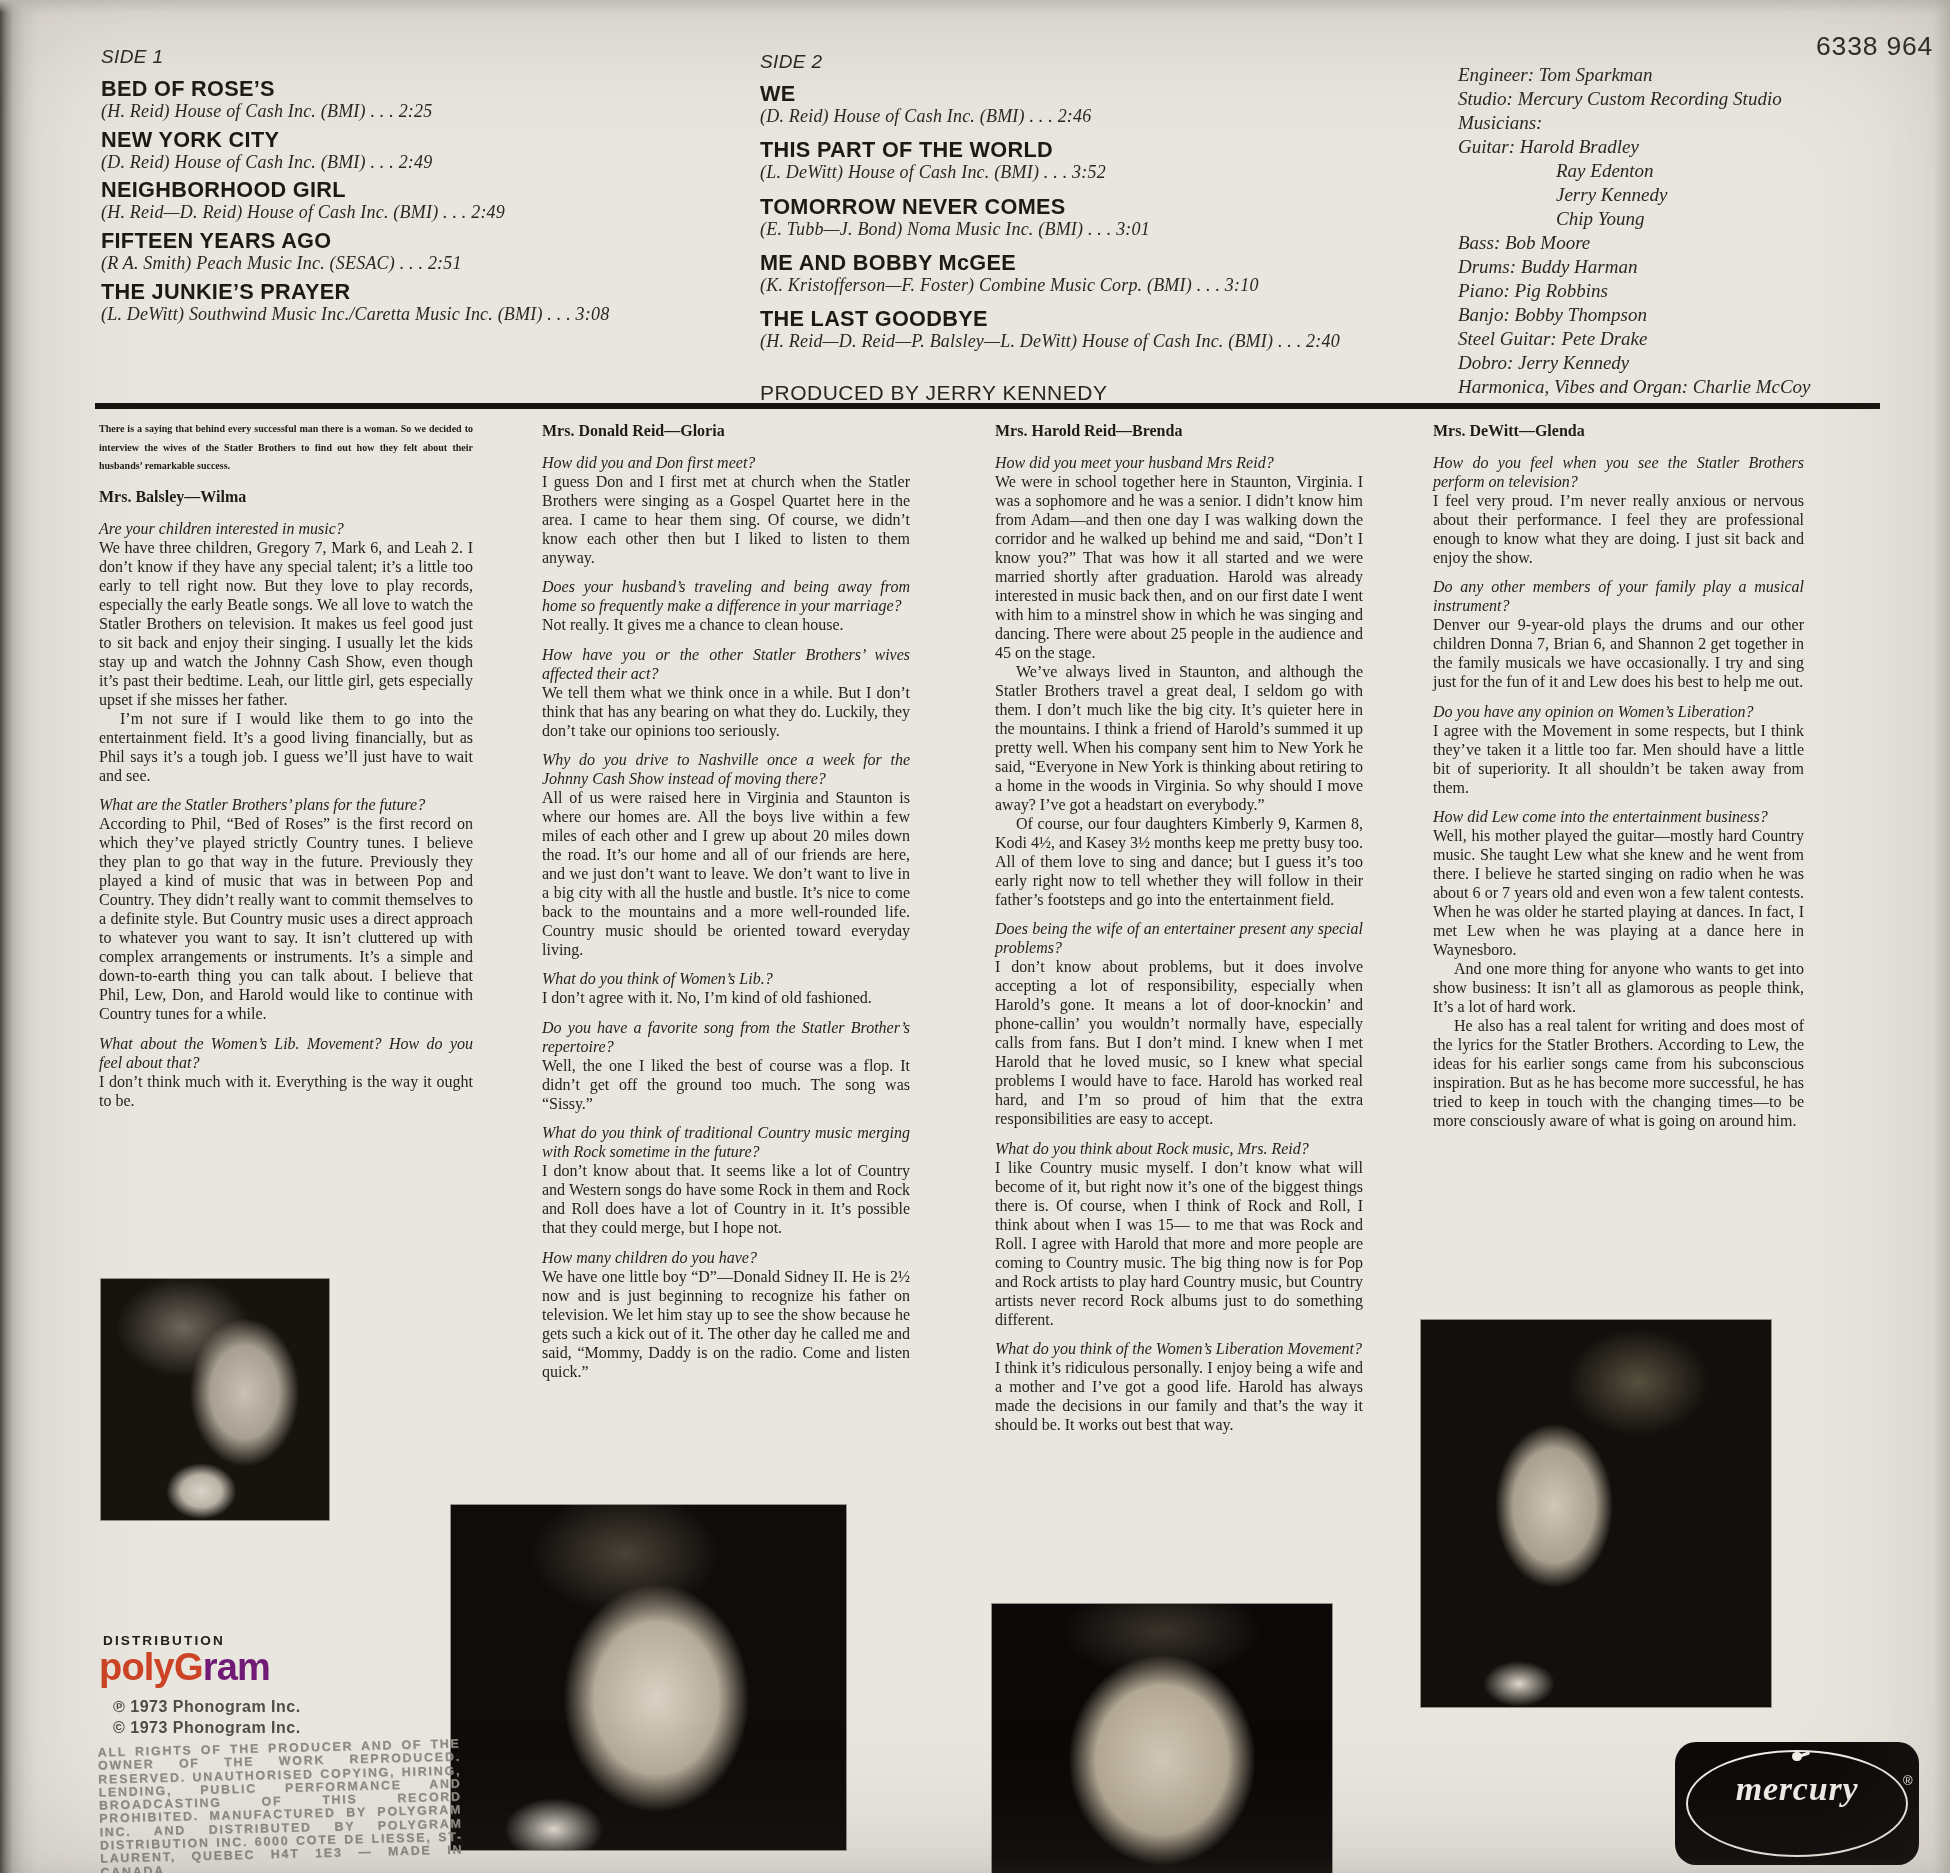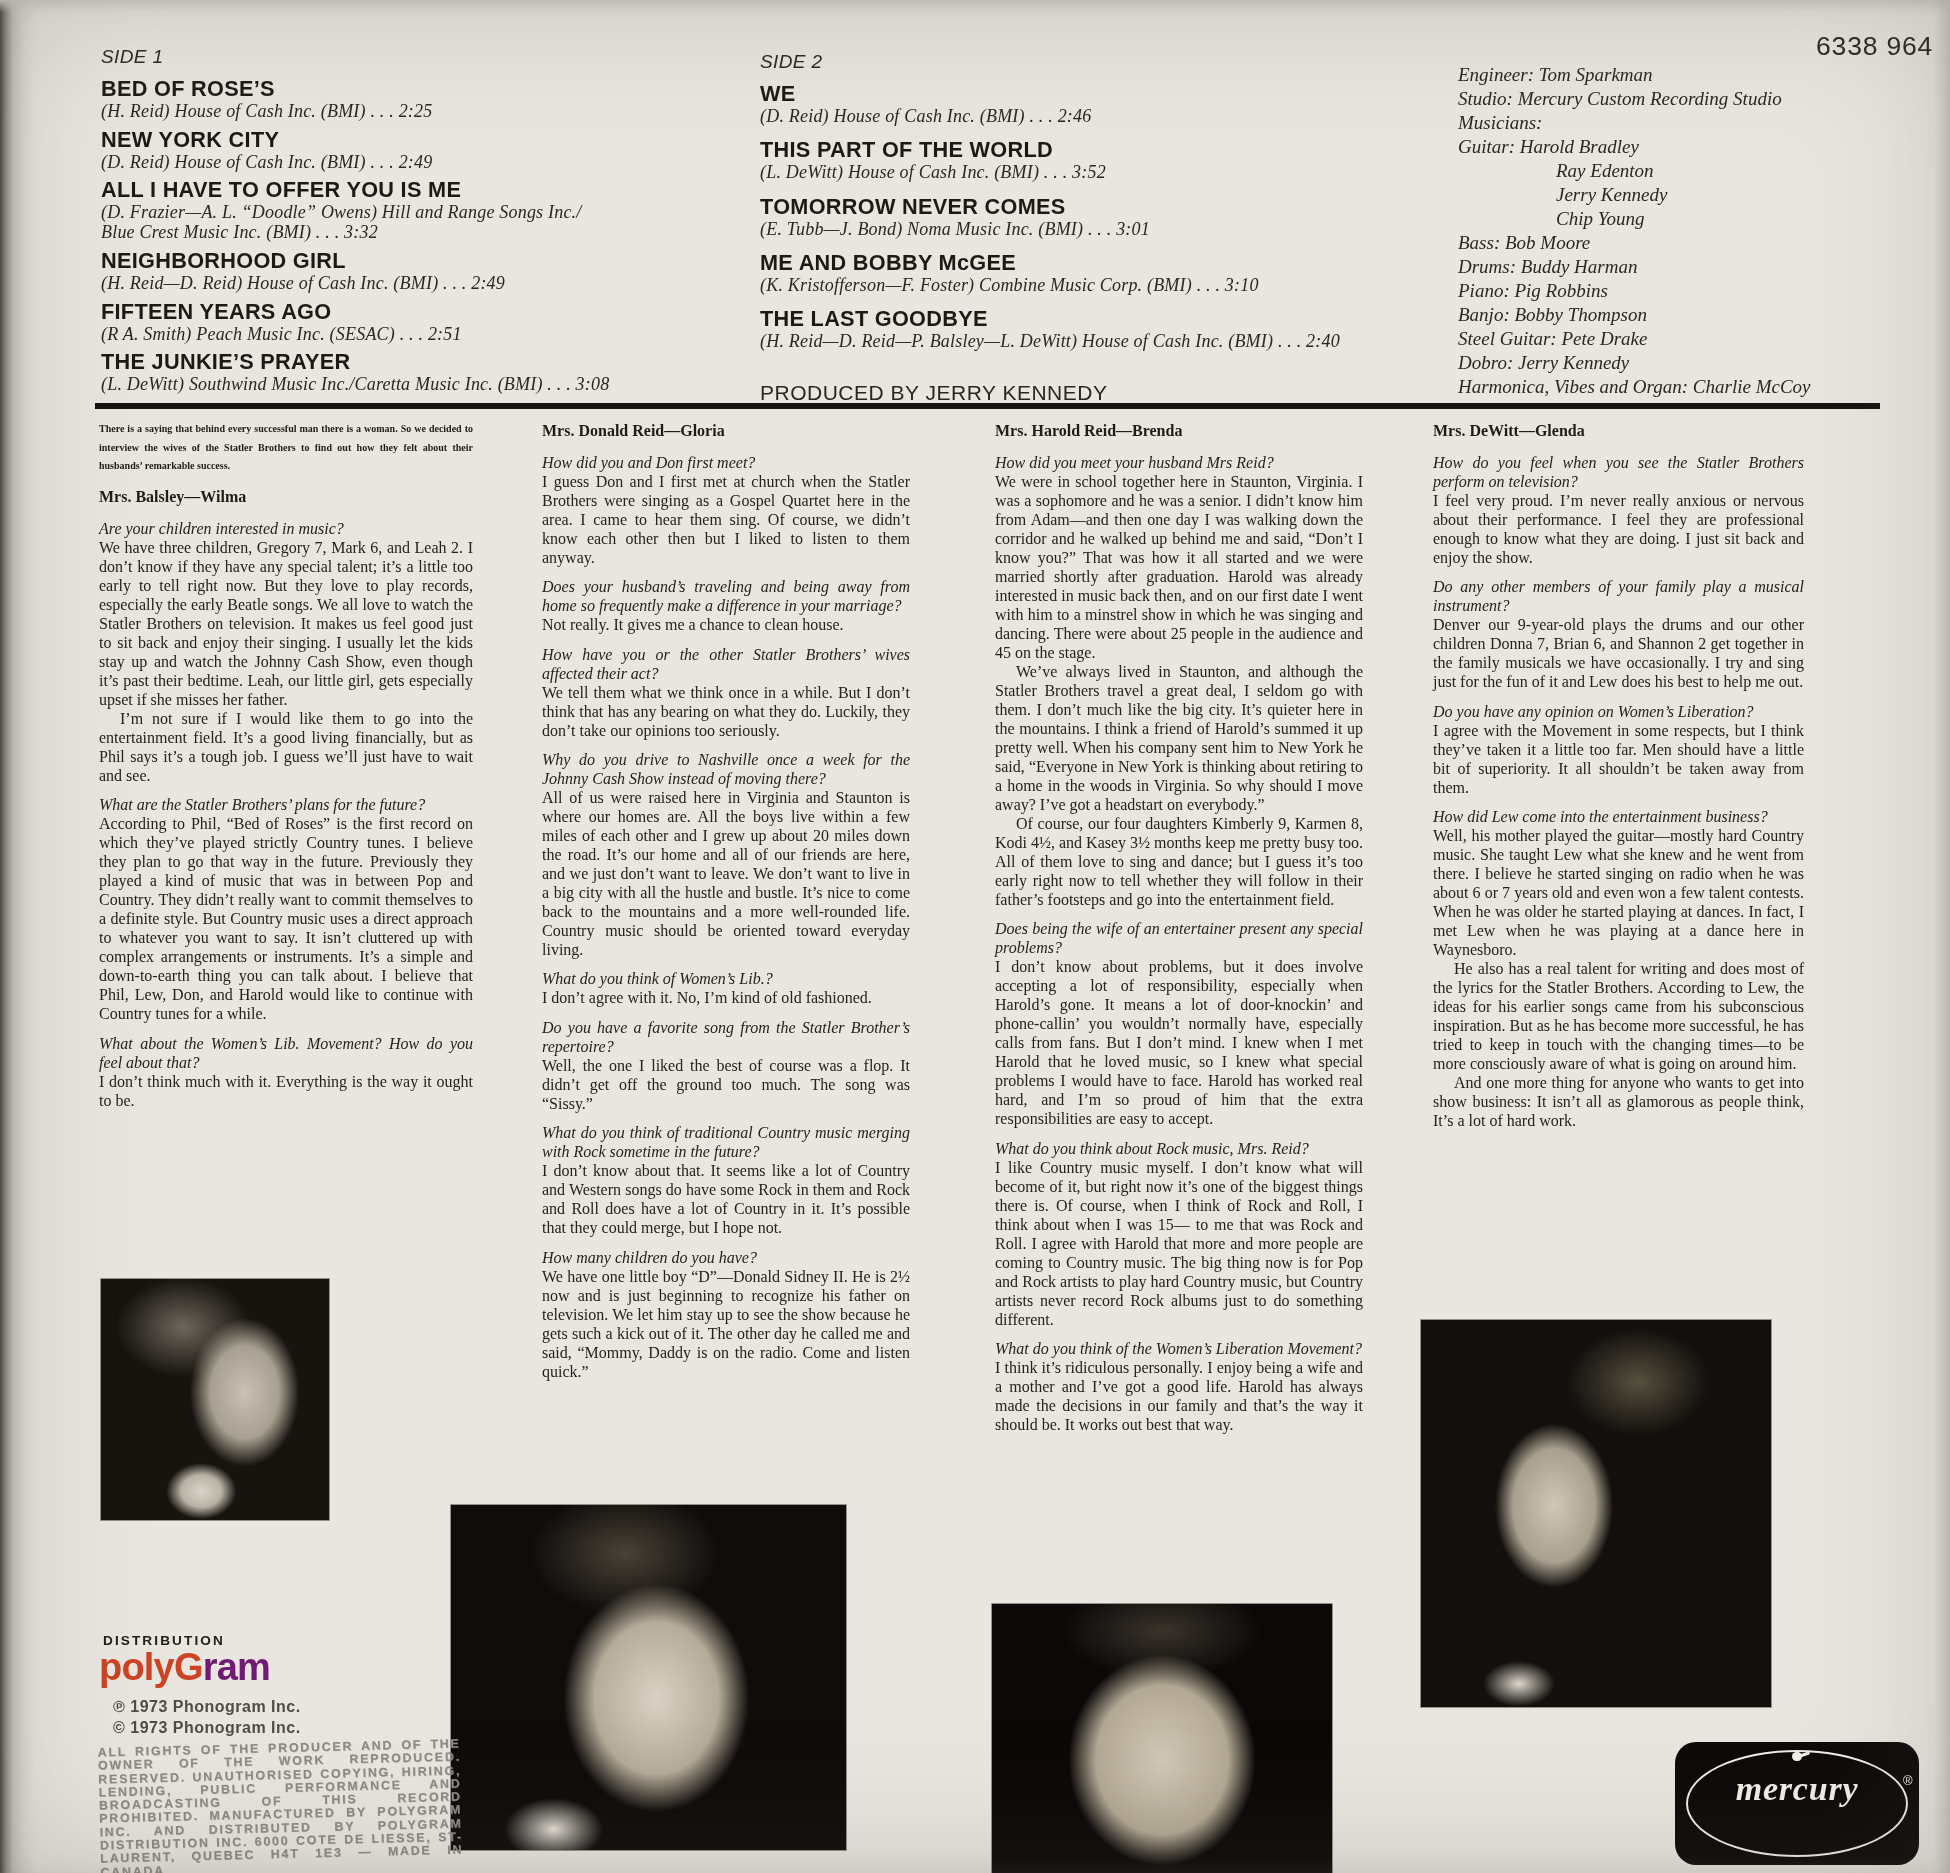--- a/index.html
+++ b/index.html
@@ -112,25 +112,20 @@
     <div id="side1-tracks">
         <div class="track">
           <div class="track-title">BED OF ROSE’S</div>
           <div class="track-credit">(H. Reid) House of Cash Inc. (BMI) . . . 2:25</div>
         </div>
         <div class="track">
           <div class="track-title">NEW YORK CITY</div>
           <div class="track-credit">(D. Reid) House of Cash Inc. (BMI) . . . 2:49</div>
         </div>
         <div class="track">
-          <div class="track-title">ALL I HAVE TO OFFER YOU IS ME</div>
-          <div class="track-credit">(D. Frazier—A. L. “Doodle” Owens) Hill and Range Songs Inc./</div>
-          <div class="track-credit">Blue Crest Music Inc. (BMI) . . . 3:32</div>
-        </div>
-        <div class="track">
           <div class="track-title">NEIGHBORHOOD GIRL</div>
           <div class="track-credit">(H. Reid—D. Reid) House of Cash Inc. (BMI) . . . 2:49</div>
         </div>
         <div class="track">
           <div class="track-title">FIFTEEN YEARS AGO</div>
           <div class="track-credit">(R A. Smith) Peach Music Inc. (SESAC) . . . 2:51</div>
         </div>
         <div class="track">
           <div class="track-title">THE JUNKIE’S PRAYER</div>
           <div class="track-credit">(L. DeWitt) Southwind Music Inc./Caretta Music Inc. (BMI) . . . 3:08</div>
@@ -230,22 +225,22 @@
   <div id="col4" class="icol">
       <div class="col-heading">Mrs. DeWitt—Glenda</div>
       <div class="q">How do you feel when you see the Statler Brothers perform on television?</div>
       <div class="a">I feel very proud. I’m never really anxious or nervous about their performance. I feel they are professional enough to know what they are doing. I just sit back and enjoy the show.</div>
       <div class="q">Do any other members of your family play a musical instrument?</div>
       <div class="a">Denver our 9-year-old plays the drums and our other children Donna 7, Brian 6, and Shannon 2 get together in the family musicals we have occasionally. I try and sing just for the fun of it and Lew does his best to help me out.</div>
       <div class="q">Do you have any opinion on Women’s Liberation?</div>
       <div class="a">I agree with the Movement in some respects, but I think they’ve taken it a little too far. Men should have a little bit of superiority. It all shouldn’t be taken away from them.</div>
       <div class="q">How did Lew come into the entertainment business?</div>
       <div class="a">Well, his mother played the guitar—mostly hard Country music. She taught Lew what she knew and he went from there. I believe he started singing on radio when he was about 6 or 7 years old and even won a few talent contests. When he was older he started playing at dances. In fact, I met Lew when he was playing at a dance here in Waynesboro.</div>
+      <div class="a a2">And one more thing for anyone who wants to get into show business: It isn’t all as glamorous as people think, It’s a lot of hard work.</div>
       <div class="a a2">He also has a real talent for writing and does most of the lyrics for the Statler Brothers. According to Lew, the ideas for his earlier songs came from his subconscious inspiration. But as he has become more successful, he has tried to keep in touch with the changing times—to be more consciously aware of what is going on around him.</div>
-      <div class="a a2">And one more thing for anyone who wants to get into show business: It isn’t all as glamorous as people think, It’s a lot of hard work.</div>
     </div>
 
   <div id="photo1" class="photo"></div>
   <div id="photo2" class="photo"></div>
   <div id="photo3" class="photo"></div>
   <div id="photo4" class="photo"></div>
 
   <div id="distribution">DISTRIBUTION</div>
   <div id="polygram">
     <span class="pg-red">poly</span><span class="pg-red">G</span><span class="pg-black">ram</span>

